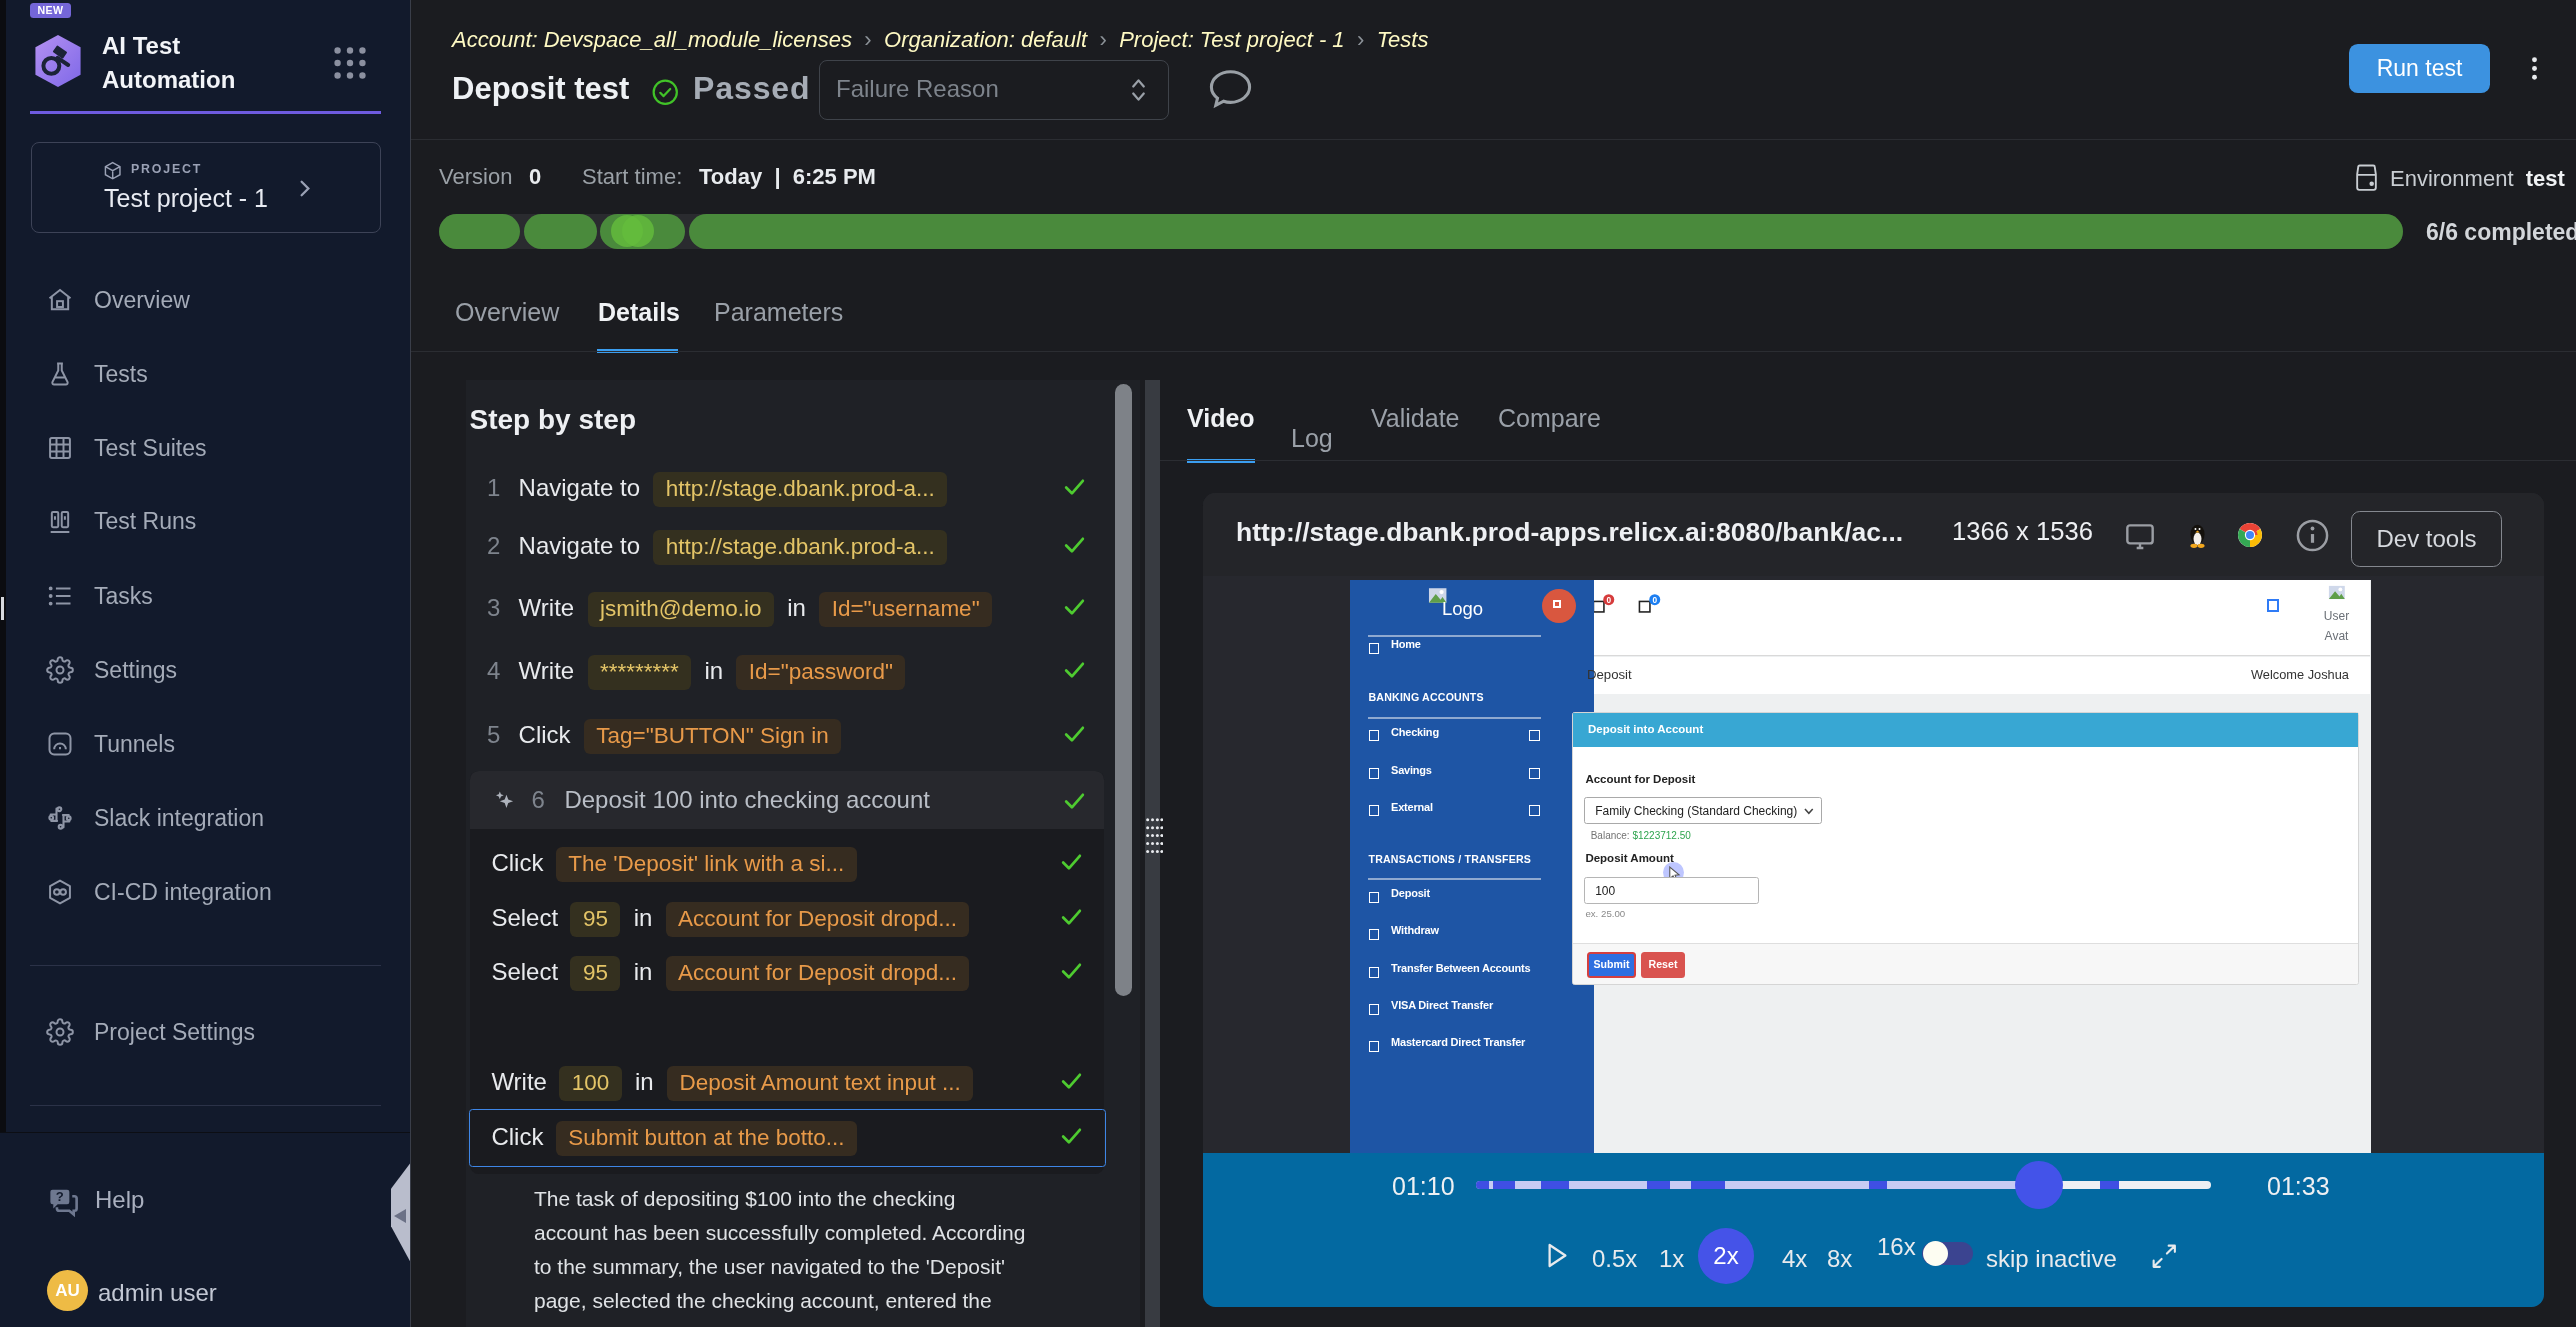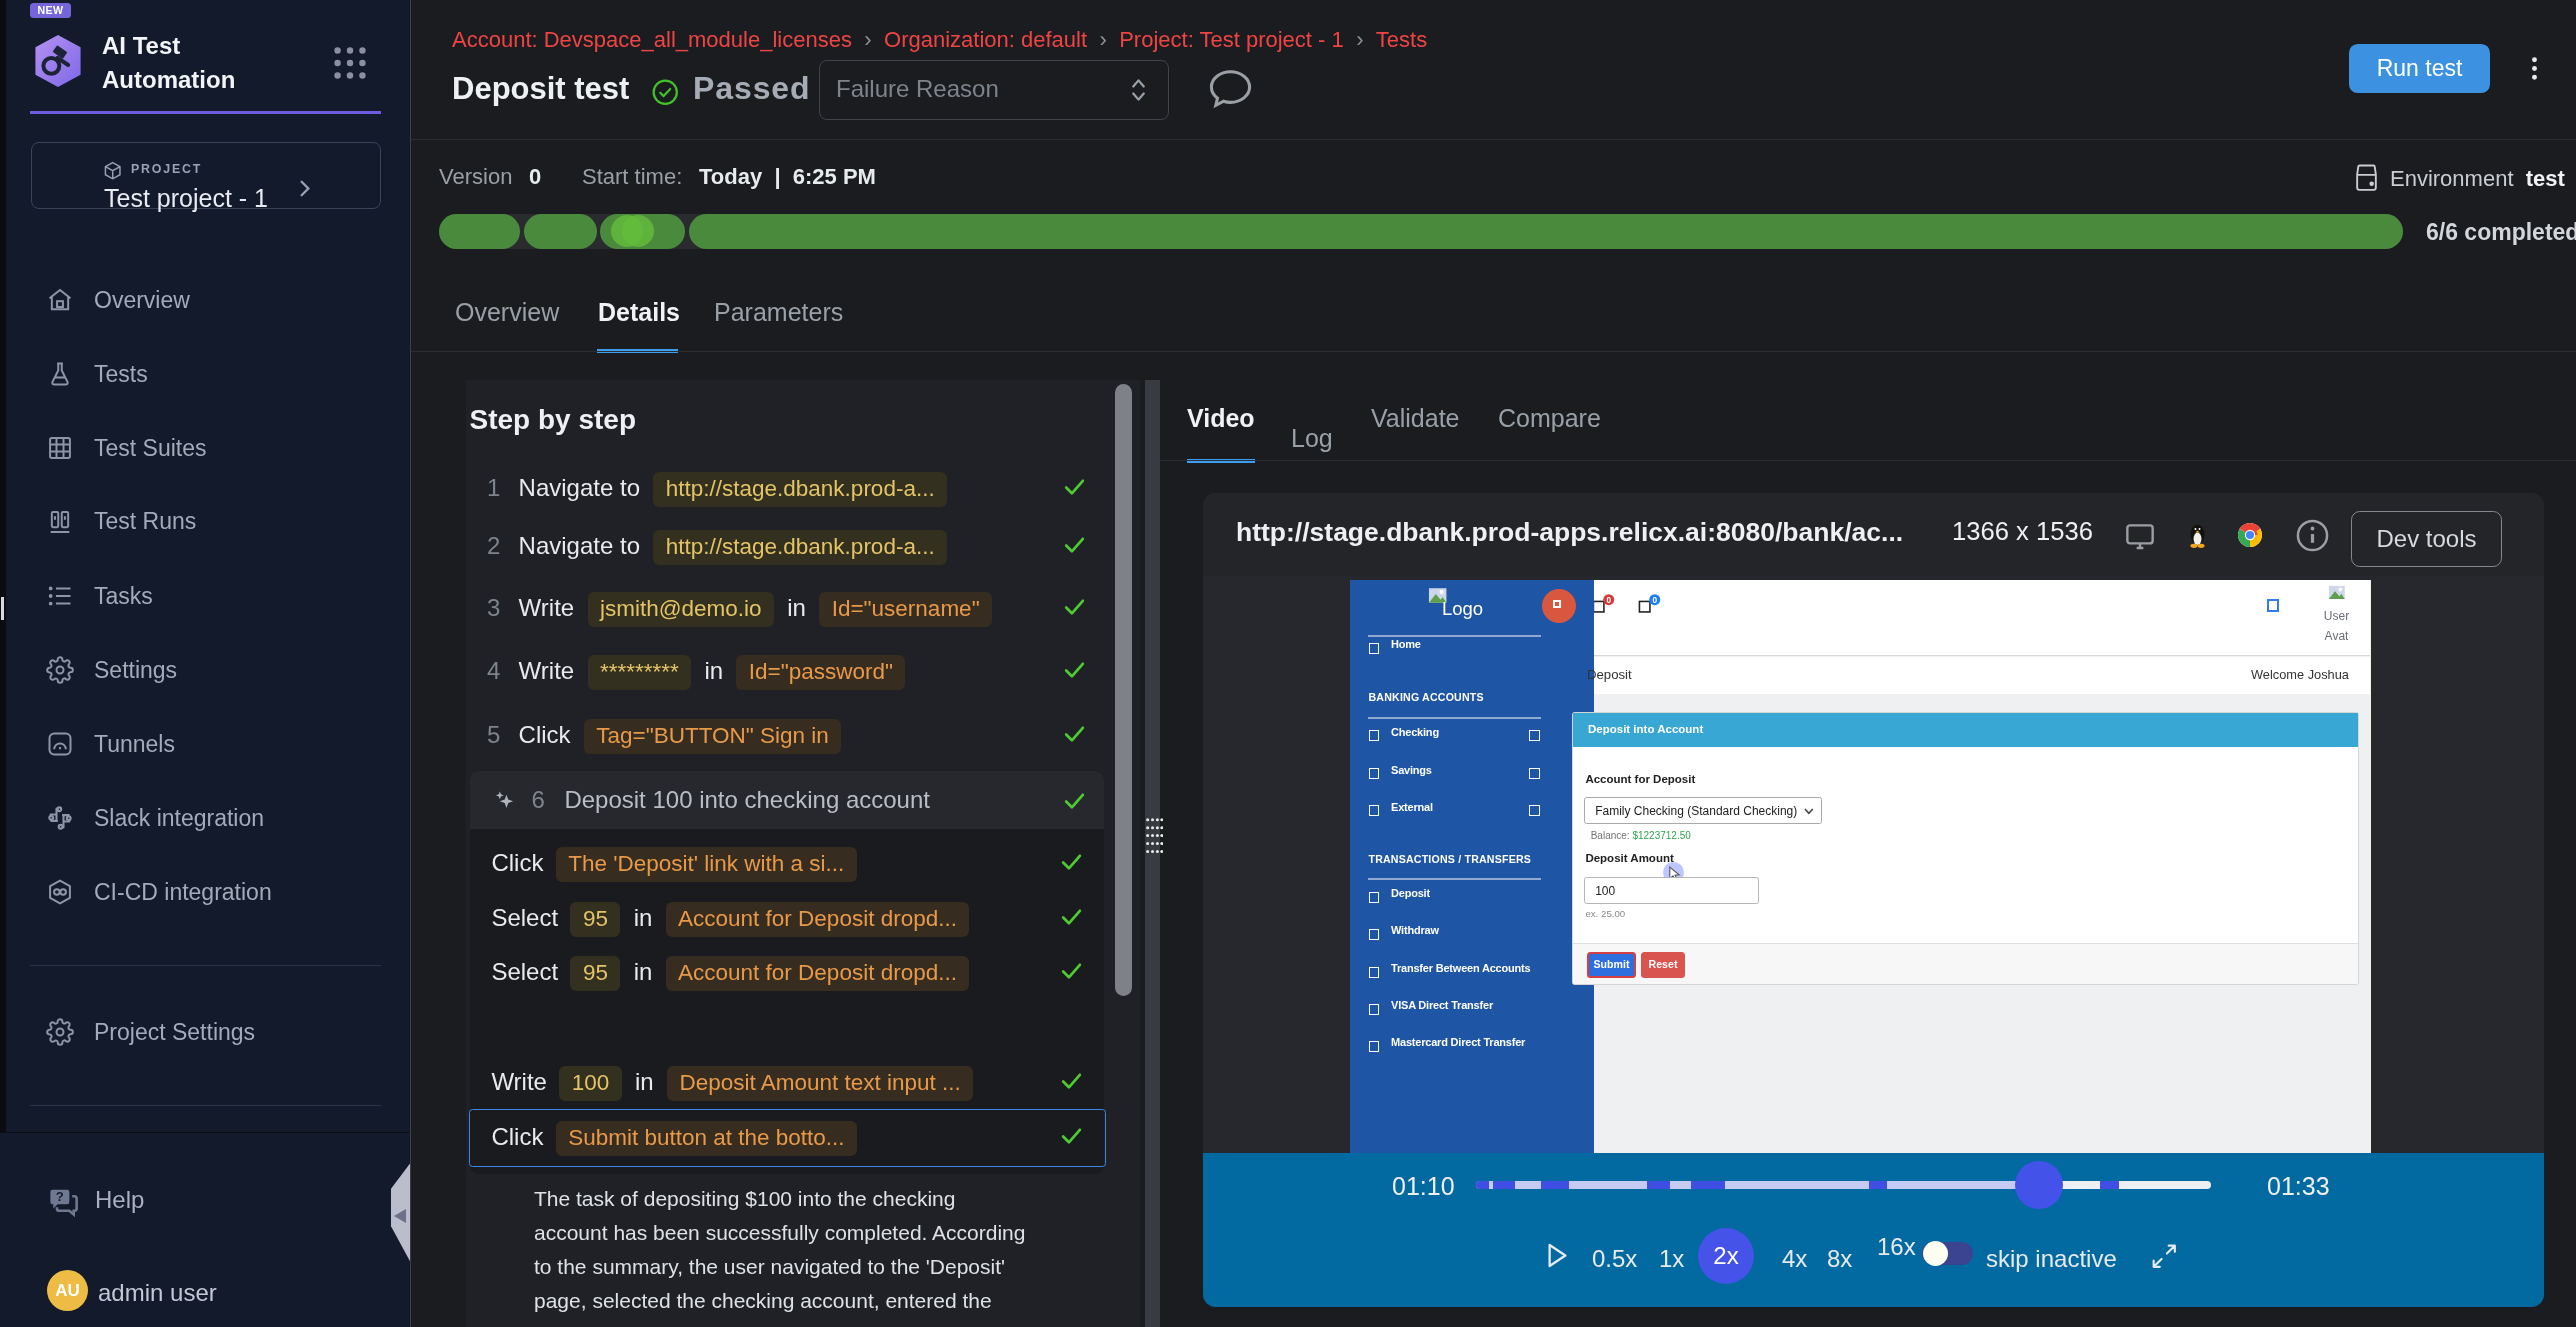--- a/index.html
+++ b/index.html
@@ -4,21 +4,21 @@
 <style>
   * { margin:0; padding:0; box-sizing:border-box; }
   html,body { width:2576px; height:1328px; overflow:hidden; background:#1b1c20; font-family:"Liberation Sans", sans-serif; }
   .abs { position:absolute; }
   
   #sidebar { position:absolute; left:0; top:0; width:411px; height:1328px; background:#121a2c; border-right:0.9px solid #3a3e49; }
   .navlab { position:absolute; left:94px; font-size:23px; color:#a4abb8; }
   .navic { position:absolute; left:46px; width:28px; height:28px; }
   
   #main { position:absolute; left:411px; top:0; width:2165px; height:1328px; background:#1b1c20; }
-  .crumb { color:#ef4444; }
+  .crumb { color:#fef9c3;font-style:italic; }
   .csep { color:#8b9197; padding:0 12.4px; }
   .chip { display:inline-block; border-radius:6.2px; padding:3.5px 12.4px 5.3px; font-size:22.5px; white-space:nowrap; }
   .chip.y { color:#e3c467; background:#34301f; }
   .chip.o { color:#e89a49; background:#362c20; }
   .srow { position:absolute; left:21px; width:623px; height:35px; font-size:24px; color:#e8eaed; white-space:nowrap; }
   .snum { display:inline-block; width:21px; color:#7e848d; margin-right:10.6px; }
   .check { position:absolute; right:23px; top:1.8px; }
 </style>
 </head>
 <body>
@@ -46,21 +46,21 @@
       <circle cx="18" cy="4" r="3.6"></circle>
       <circle cx="32" cy="4" r="3.6"></circle>
     <circle cx="4" cy="18" r="3.6"></circle>
       <circle cx="18" cy="18" r="3.6"></circle>
       <circle cx="32" cy="18" r="3.6"></circle>
     <circle cx="4" cy="32" r="3.6"></circle>
       <circle cx="18" cy="32" r="3.6"></circle>
       <circle cx="32" cy="32" r="3.6"></circle>
   </svg>
   <div class="abs" style="left:30px;top:111px;width:351px;height:2.6px;background:#6e5be0;"></div>
-  <div class="abs" style="left:31px;top:142px;width:350px;height:67px;border:1.8px solid #3d4357;border-radius:8px;padding-left:12px;">
+  <div class="abs" style="left:31px;top:142px;width:350px;height:91px;border:1.8px solid #3d4357;border-radius:8px;padding-left:12px;">
     <svg class="abs" style="left:71px;top:17.7px;" width="19.4" height="19.4" viewBox="0 0 24 24" fill="none" stroke="#9aa1b5" stroke-width="1.8">
         <path d="M12 2 L21 7 L21 17 L12 22 L3 17 L3 7 Z M3 7 L12 12 L21 7 M12 12 L12 22"></path>
       </svg>
     <div class="abs" style="left:99px;top:18.5px;font-size:12.4px;font-weight:bold;letter-spacing:1.8px;color:#9aa1b5;">PROJECT</div>
     <div class="abs" style="left:72px;top:41px;font-size:25px;color:#e8ebf2;">Test project - 1</div>
     <svg class="abs" style="left:261px;top:34px;" width="23" height="23" viewBox="0 0 24 24" fill="none" stroke="#9aa1b5" stroke-width="2.4" stroke-linecap="round">
         <path d="M9 5 L16 12 L9 19"></path>
       </svg>
   </div>
 

